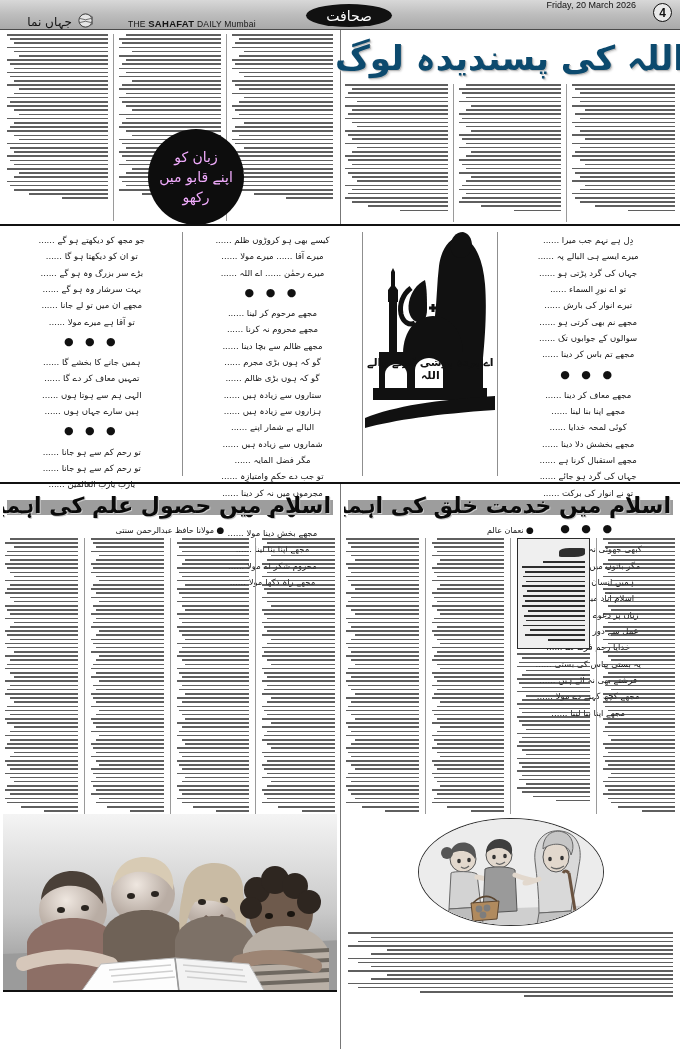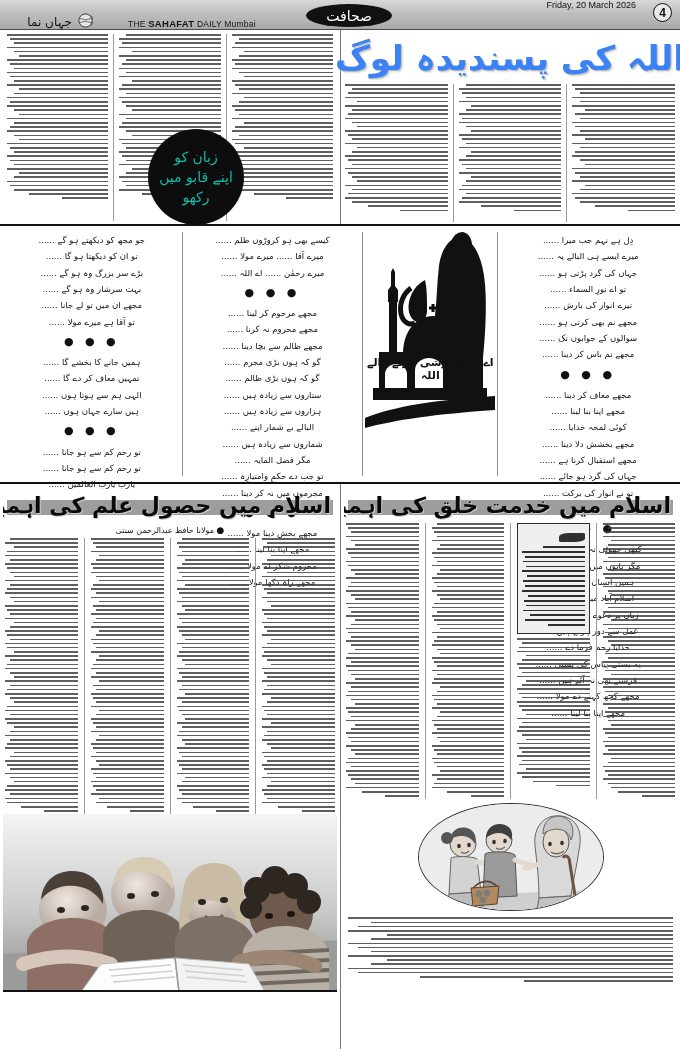--- a/index.html
+++ b/index.html
@@ -132,21 +132,21 @@
   }
   .headline-main {
     height: 52px;
     display: flex;
     align-items: center;
     justify-content: center;
     direction: rtl;
     font-size: 34px;
     font-weight: bold;
     font-family: "DejaVu Sans", sans-serif;
-    color: #3b82f6;
+    color: #0c4a6e;
     letter-spacing: 1px;
     text-shadow: 1px 1px 0 #bbb, 2px 2px 2px #ddd;
     white-space: nowrap;
   }
   .hr-cols {
     display: flex; flex-direction: row;
     gap: 5px;
     height: 138px;
   }
   .hr-cols .col { flex: 1; }
@@ -157,21 +157,21 @@
 
   
   .oval-callout {
     position: absolute;
     left: 148px; top: 99px;
     width: 96px; height: 96px;
     background: #0d0d0d;
     border-radius: 50%;
     display: flex; flex-direction: column;
     align-items: center; justify-content: center;
-    color: #14b8a6;
+    color: #f0abfc;
     direction: rtl;
     font-family: "DejaVu Sans", sans-serif;
     font-size: 14px;
     line-height: 1.45;
     text-align: center;
     z-index: 5;
   }
 
   
   .poetry-block {
@@ -1052,20 +1052,24 @@
           <path d="M180 151 L240 156 M182 157 L242 162 M184 163 L244 168" stroke="#cfcfcf" stroke-width="1.4"></path>
         </svg>
       </div>
     </div>
 
     <div class="lower-right">
       <div class="sec-head">
         <div class="band"></div>
         <div class="txt">اسلام میں خدمت خلق کی اہمیت</div>
       </div>
+      <div class="byline">
+        <span class="bullet">●</span>
+        <span>نعمان عالم</span>
+      </div>
       <div class="art-cols">
         <div class="art-col-txt copy">
           <div class="ln s1"></div>
             <div class="ln s2"></div>
             <div class="ln s3"></div>
             <div class="ln s1"></div>
           <div class="ln s4"></div>
             <div class="ln s2"></div>
             <div class="ln s1"></div>
             <div class="ln s3"></div>

